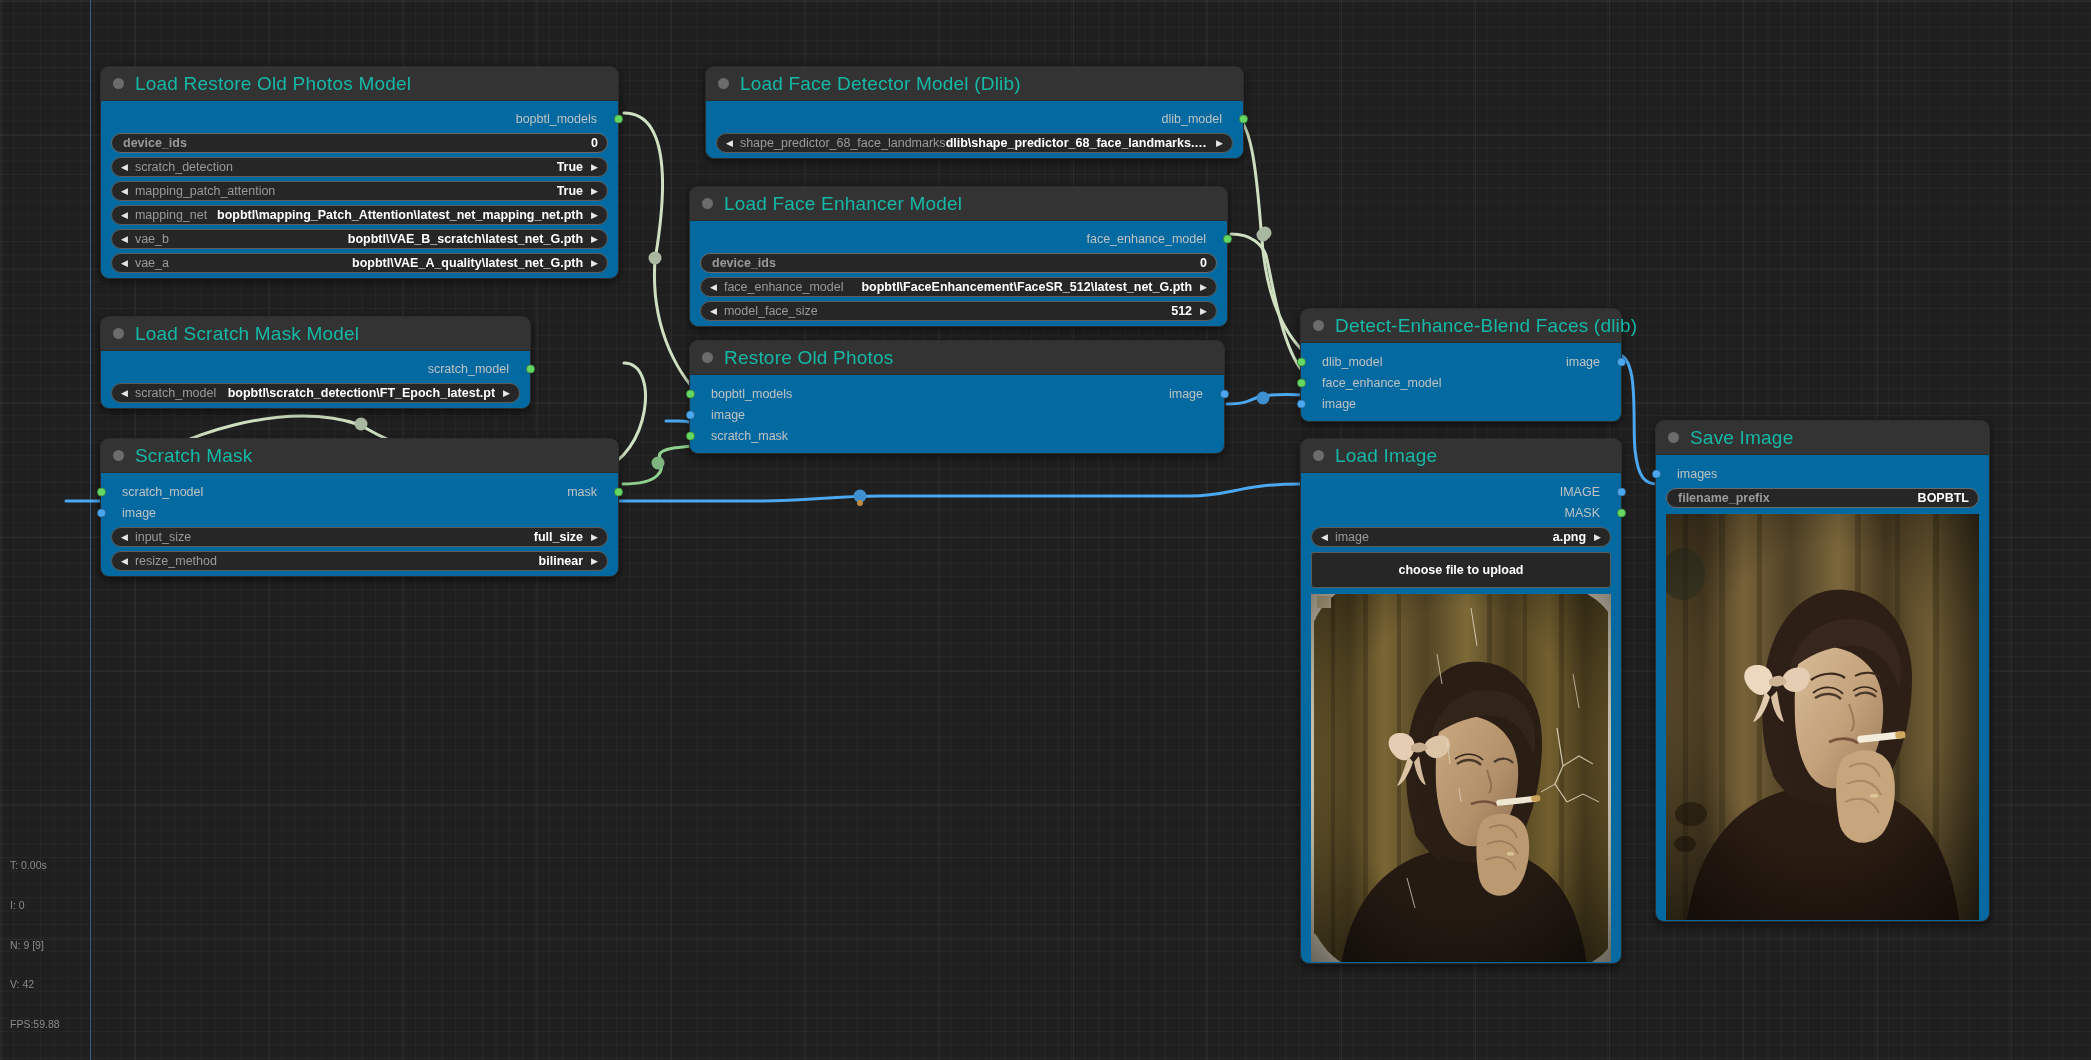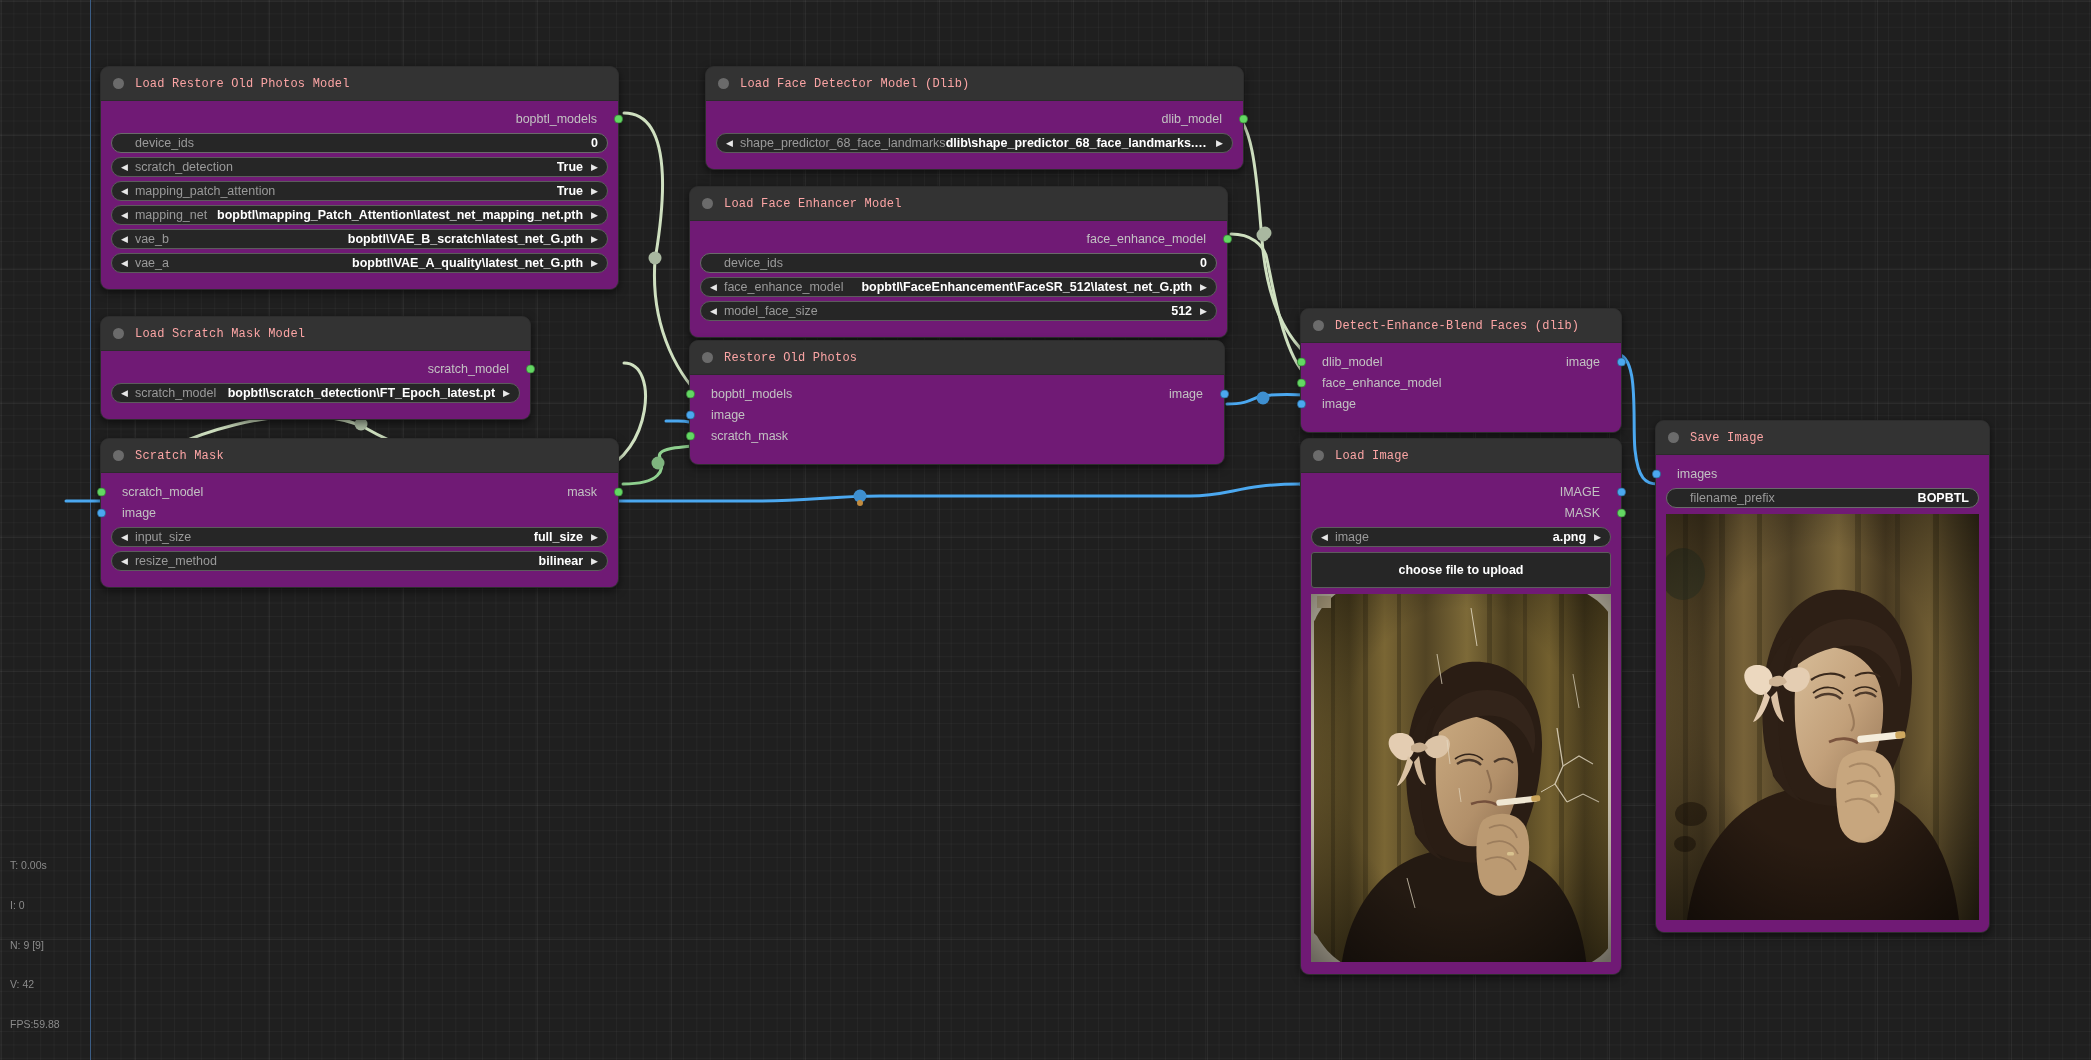--- a/index.html
+++ b/index.html
@@ -53,30 +53,29 @@
     padding-left: 12px;
     background: #333333;
     border-radius: 8px 8px 0 0;
     border-bottom: 1px solid #2b2b2b;
   }
   .title-dot {
     width: 11px; height: 11px; border-radius: 50%;
     background: #6b6b6b; margin-right: 11px; flex: none;
   }
   .title-text {
-    color: #fca5a5;
-    font-size: 12px;
+    color: #14b8a6;
+    font-size: 19px;
     letter-spacing: .2px;
     white-space: nowrap;
-    font-family: Liberation Mono, monospace;
   }
   .node-body {
-    background: #701a75;
+    background: #0369a1;
     border-radius: 0 0 8px 8px;
-    padding: 8px 0 12px 0;
+    padding: 8px 0 1px 0;
     text-align: center;
   }
 
   
   .slot-row {
     position: relative;
     height: 20px;
     display: flex;
     align-items: center;
     padding: 0 12px;
@@ -125,21 +124,21 @@
     text-overflow: ellipsis;
   }
   .arrow {
     flex: none;
     color: #e8e8e8;
     font-size: 9px;
     line-height: 1;
   }
   .arrow.left  { margin-right: 7px; }
   .arrow.right { margin-left: 8px; }
-  .widget.plain .w-name { margin-left: 14px; }
+  .widget.plain .w-name { margin-left: 2px; font-weight: bold; }
 
   .btn-upload {
     margin: 5px 10px 2px 10px;
     height: 36px;
     background: #262626;
     border: 1px solid #5c5c5c;
     border-radius: 3px;
     color: #ffffff;
     font-size: 12.5px;
     font-weight: bold;

